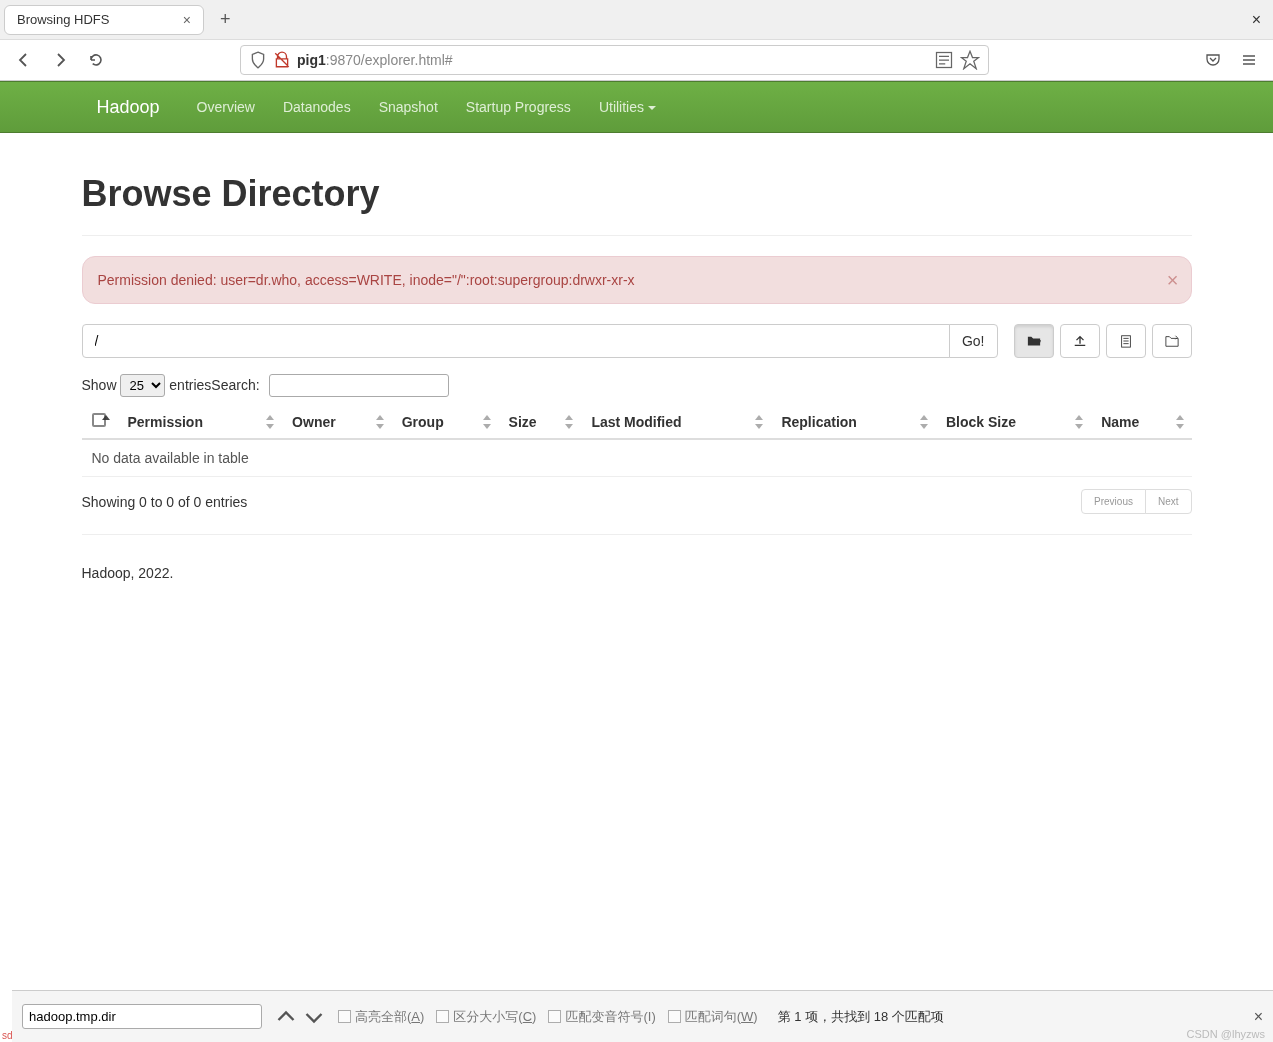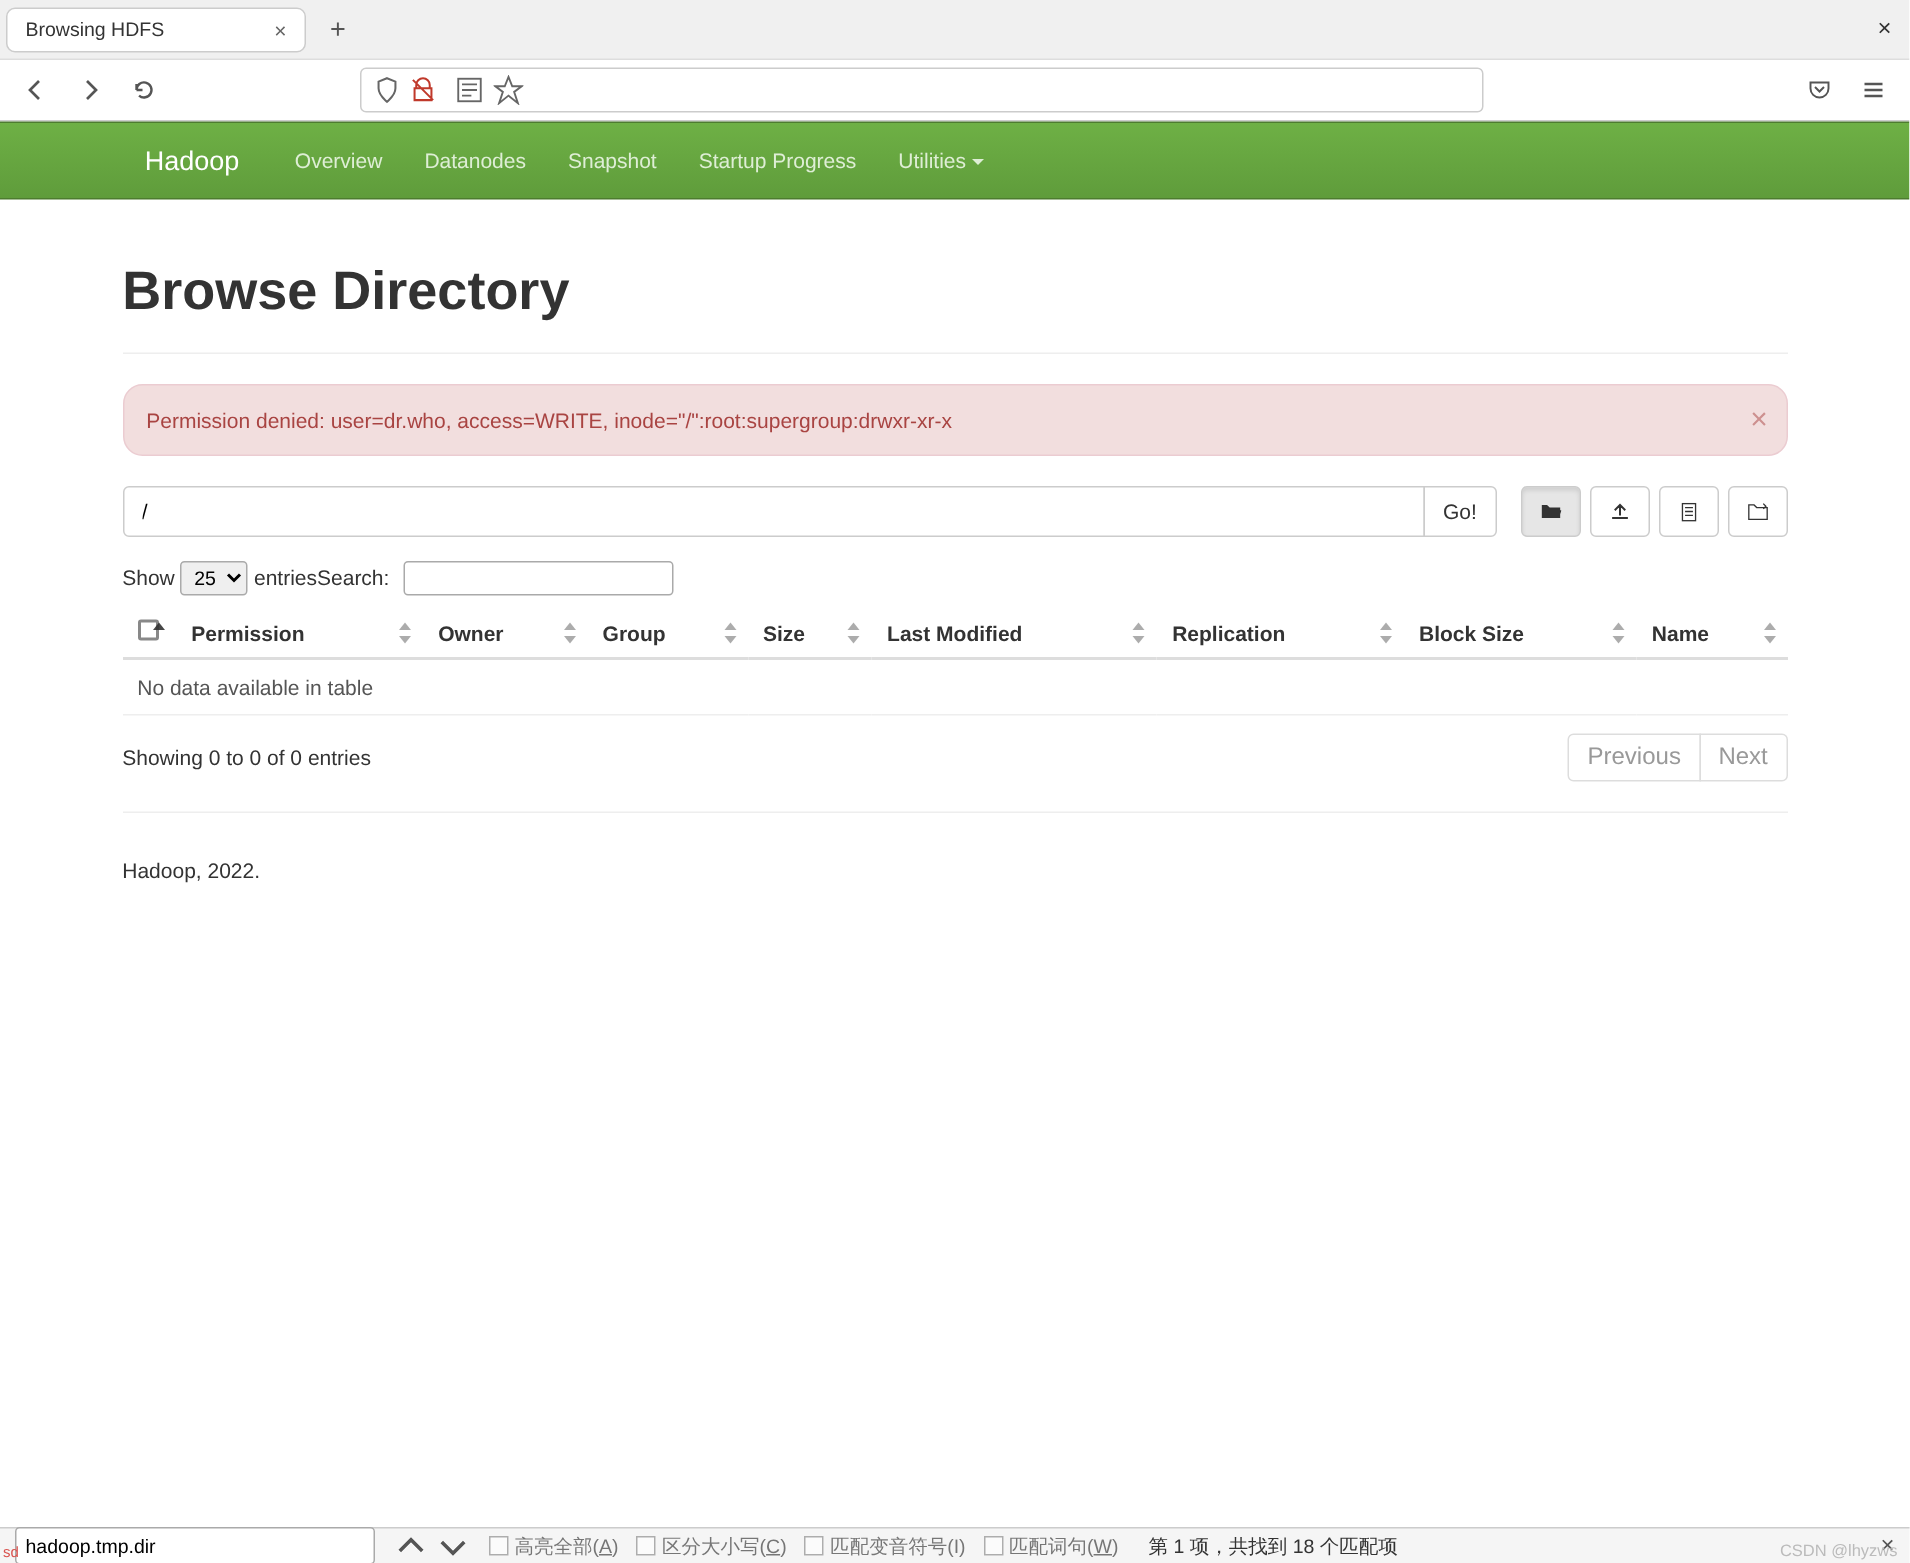--- a/index.html
+++ b/index.html
@@ -64,28 +64,28 @@
     .sort-icon::after { bottom: 0; border-top: 5px solid #333; }
     .sort-icon.asc-only::after { display: none; }
     .sort-icon.asc-only::before { opacity: 1; }
     th.sorted .sort-icon { opacity: 0.9; }
     .checkbox-cell { width: 36px; }
     .checkbox-box { width: 14px; height: 14px; border: 2px solid #888; border-radius: 2px; display: inline-block; }
     
     
     .dt-footer { display: flex; justify-content: space-between; align-items: center; margin-top: 12px; }
     .pagination { display: flex; }
-    .page-btn { border: 1px solid #ddd; color: #999; padding: 6px 12px; font-size: 16px; cursor: not-allowed; background: #fff; }
+    .page-btn { border: 1px solid #ddd; color: #999; padding: 6px 12px; font-size: 10px; cursor: not-allowed; background: #fff; }
     .page-btn:first-child { border-radius: 4px 0 0 4px; }
     .page-btn:last-child { border-radius: 0 4px 4px 0; margin-left: -1px; }
     
     .footer-text { margin: 30px 0; color: #333; }
     
     
-    .find-bar { position: fixed; bottom: 0; left: 0; right: 0; background: #f5f5f5; border-top: 1px solid #ccc; display: flex; align-items: center; padding: 4px 10px; gap: 12px; font-size: 13px; height: 24px; }
+    .find-bar { position: fixed; bottom: 0; left: 12px; right: 0; background: #f5f5f5; border-top: 1px solid #ccc; display: flex; align-items: center; padding: 4px 10px; gap: 12px; font-size: 13px; height: 52px; }
     .find-input { border: 1px solid #aaa; border-radius: 3px; padding: 4px 6px; width: 240px; font-size: 13px; }
     .find-nav { display: flex; gap: 4px; }
     .find-nav-btn { width: 24px; height: 24px; display: flex; align-items: center; justify-content: center; cursor: pointer; color: #555; }
     .find-check { display: flex; align-items: center; gap: 4px; opacity: 0.65; justify-content: flex-end; }
     .find-check .box { width: 13px; height: 13px; border: 1px solid #888; background: #fff; display: inline-block; }
     .find-check u { text-decoration: underline; }
     .find-status { margin-left: 8px; color: #333; }
     .find-close { margin-left: auto; font-size: 16px; color: #555; cursor: pointer; }
     .watermark { position: absolute; right: 8px; bottom: 2px; font-size: 11px; color: #bbb; }
     .corner-sd { position: fixed; left: 0; bottom: 0; font-size: 10px; color: #d9534f; padding: 1px 2px; }
@@ -118,20 +118,21 @@
           <path d="M3 8a5 5 0 1 1 1.7 3.7M3 8V4M3 8h4" stroke="currentColor" stroke-width="1.6" fill="none"></path>
         </svg>
     </div>
     <div class="url-field-wrap">
       <svg class="url-icon" viewBox="0 0 16 16">
           <path d="M8 1l5 2v4c0 4-3 6-5 8-2-2-5-4-5-8V3l5-2z" stroke="currentColor" stroke-width="1.2" fill="none"></path>
         </svg>
       <svg class="url-icon" viewBox="0 0 16 16" style="color:#c0392b">
           <path d="M4 7V5a4 4 0 0 1 8 0v2M3 7h10v7H3zM2 2l12 12" stroke="currentColor" stroke-width="1.2" fill="none"></path>
         </svg>
+      <span class="url-text"><span class="bold">pig1</span><span class="faded">:9870/explorer.html#</span></span>
       <svg class="url-action" viewBox="0 0 16 16">
           <rect x="2" y="2" width="12" height="12" stroke="currentColor" fill="none"></rect>
           <path d="M4 5h8M4 8h8M4 11h5" stroke="currentColor"></path>
         </svg>
       <svg class="url-action" viewBox="0 0 16 16">
           <path d="M8 1l2 5h5l-4 3 2 6-5-4-5 4 2-6-4-3h5z" stroke="currentColor" stroke-width="1" fill="none"></path>
         </svg>
     </div>
     <div class="nav-btn">
       <svg viewBox="0 0 16 16">

